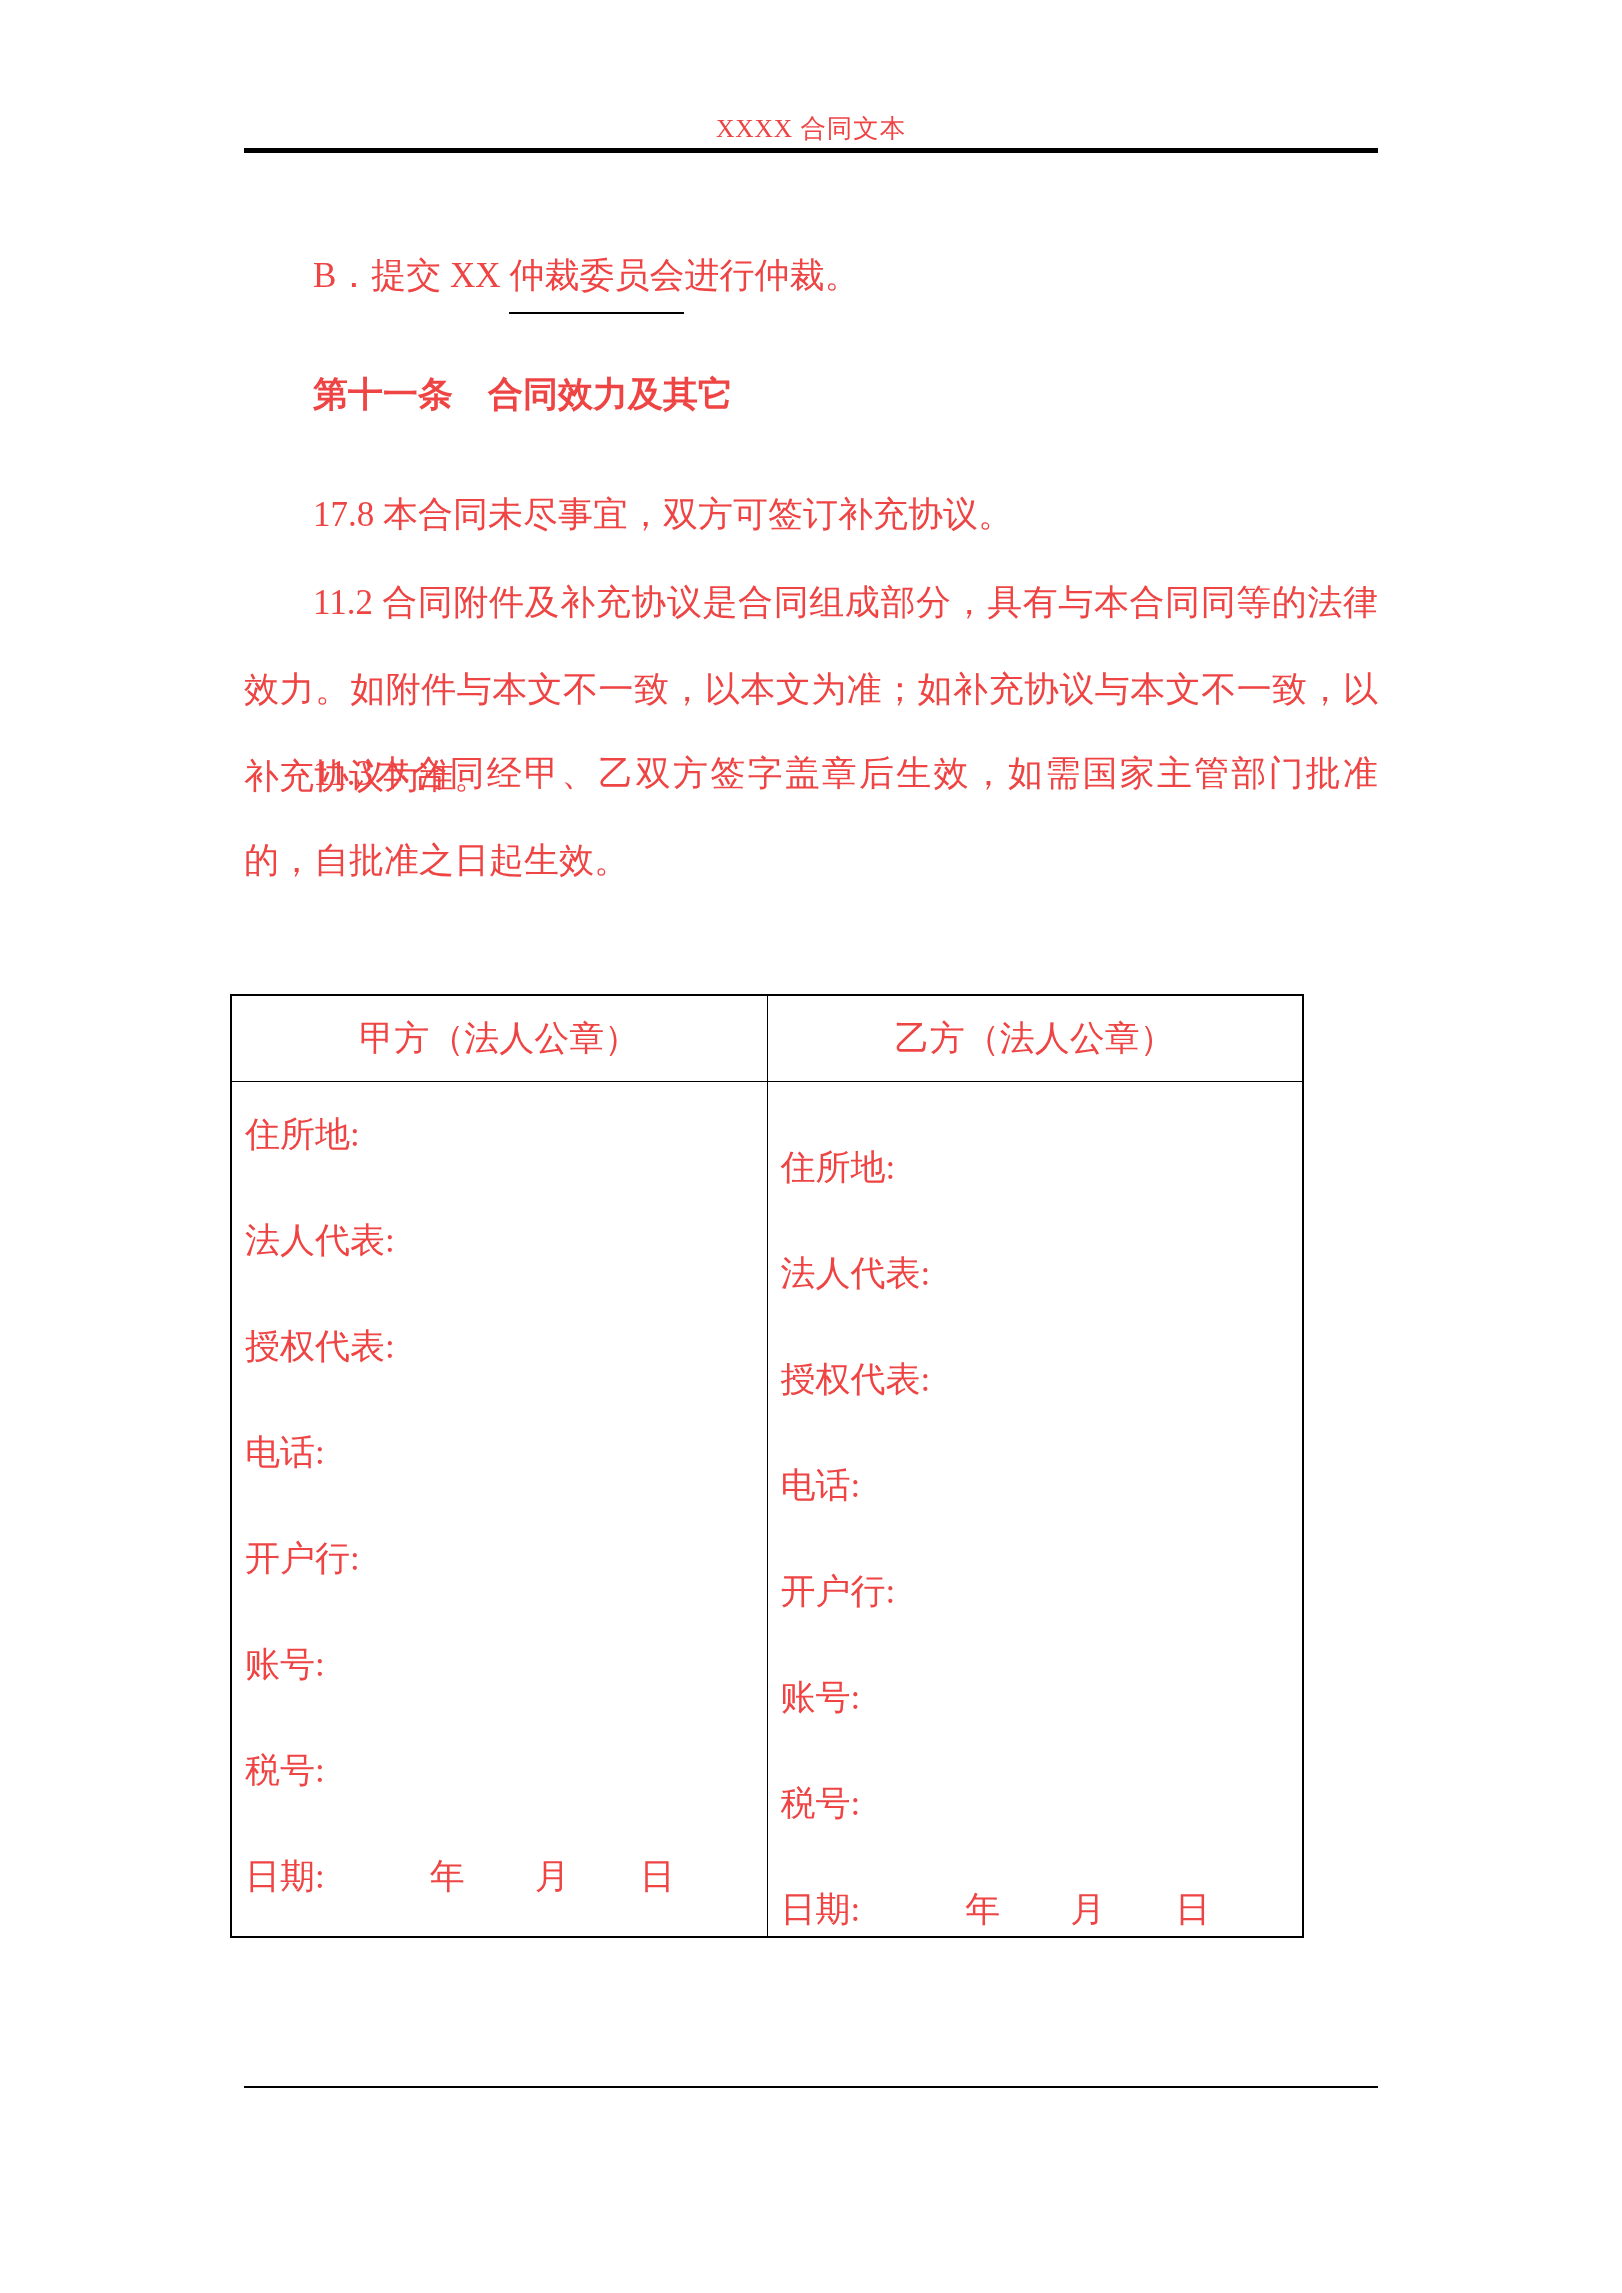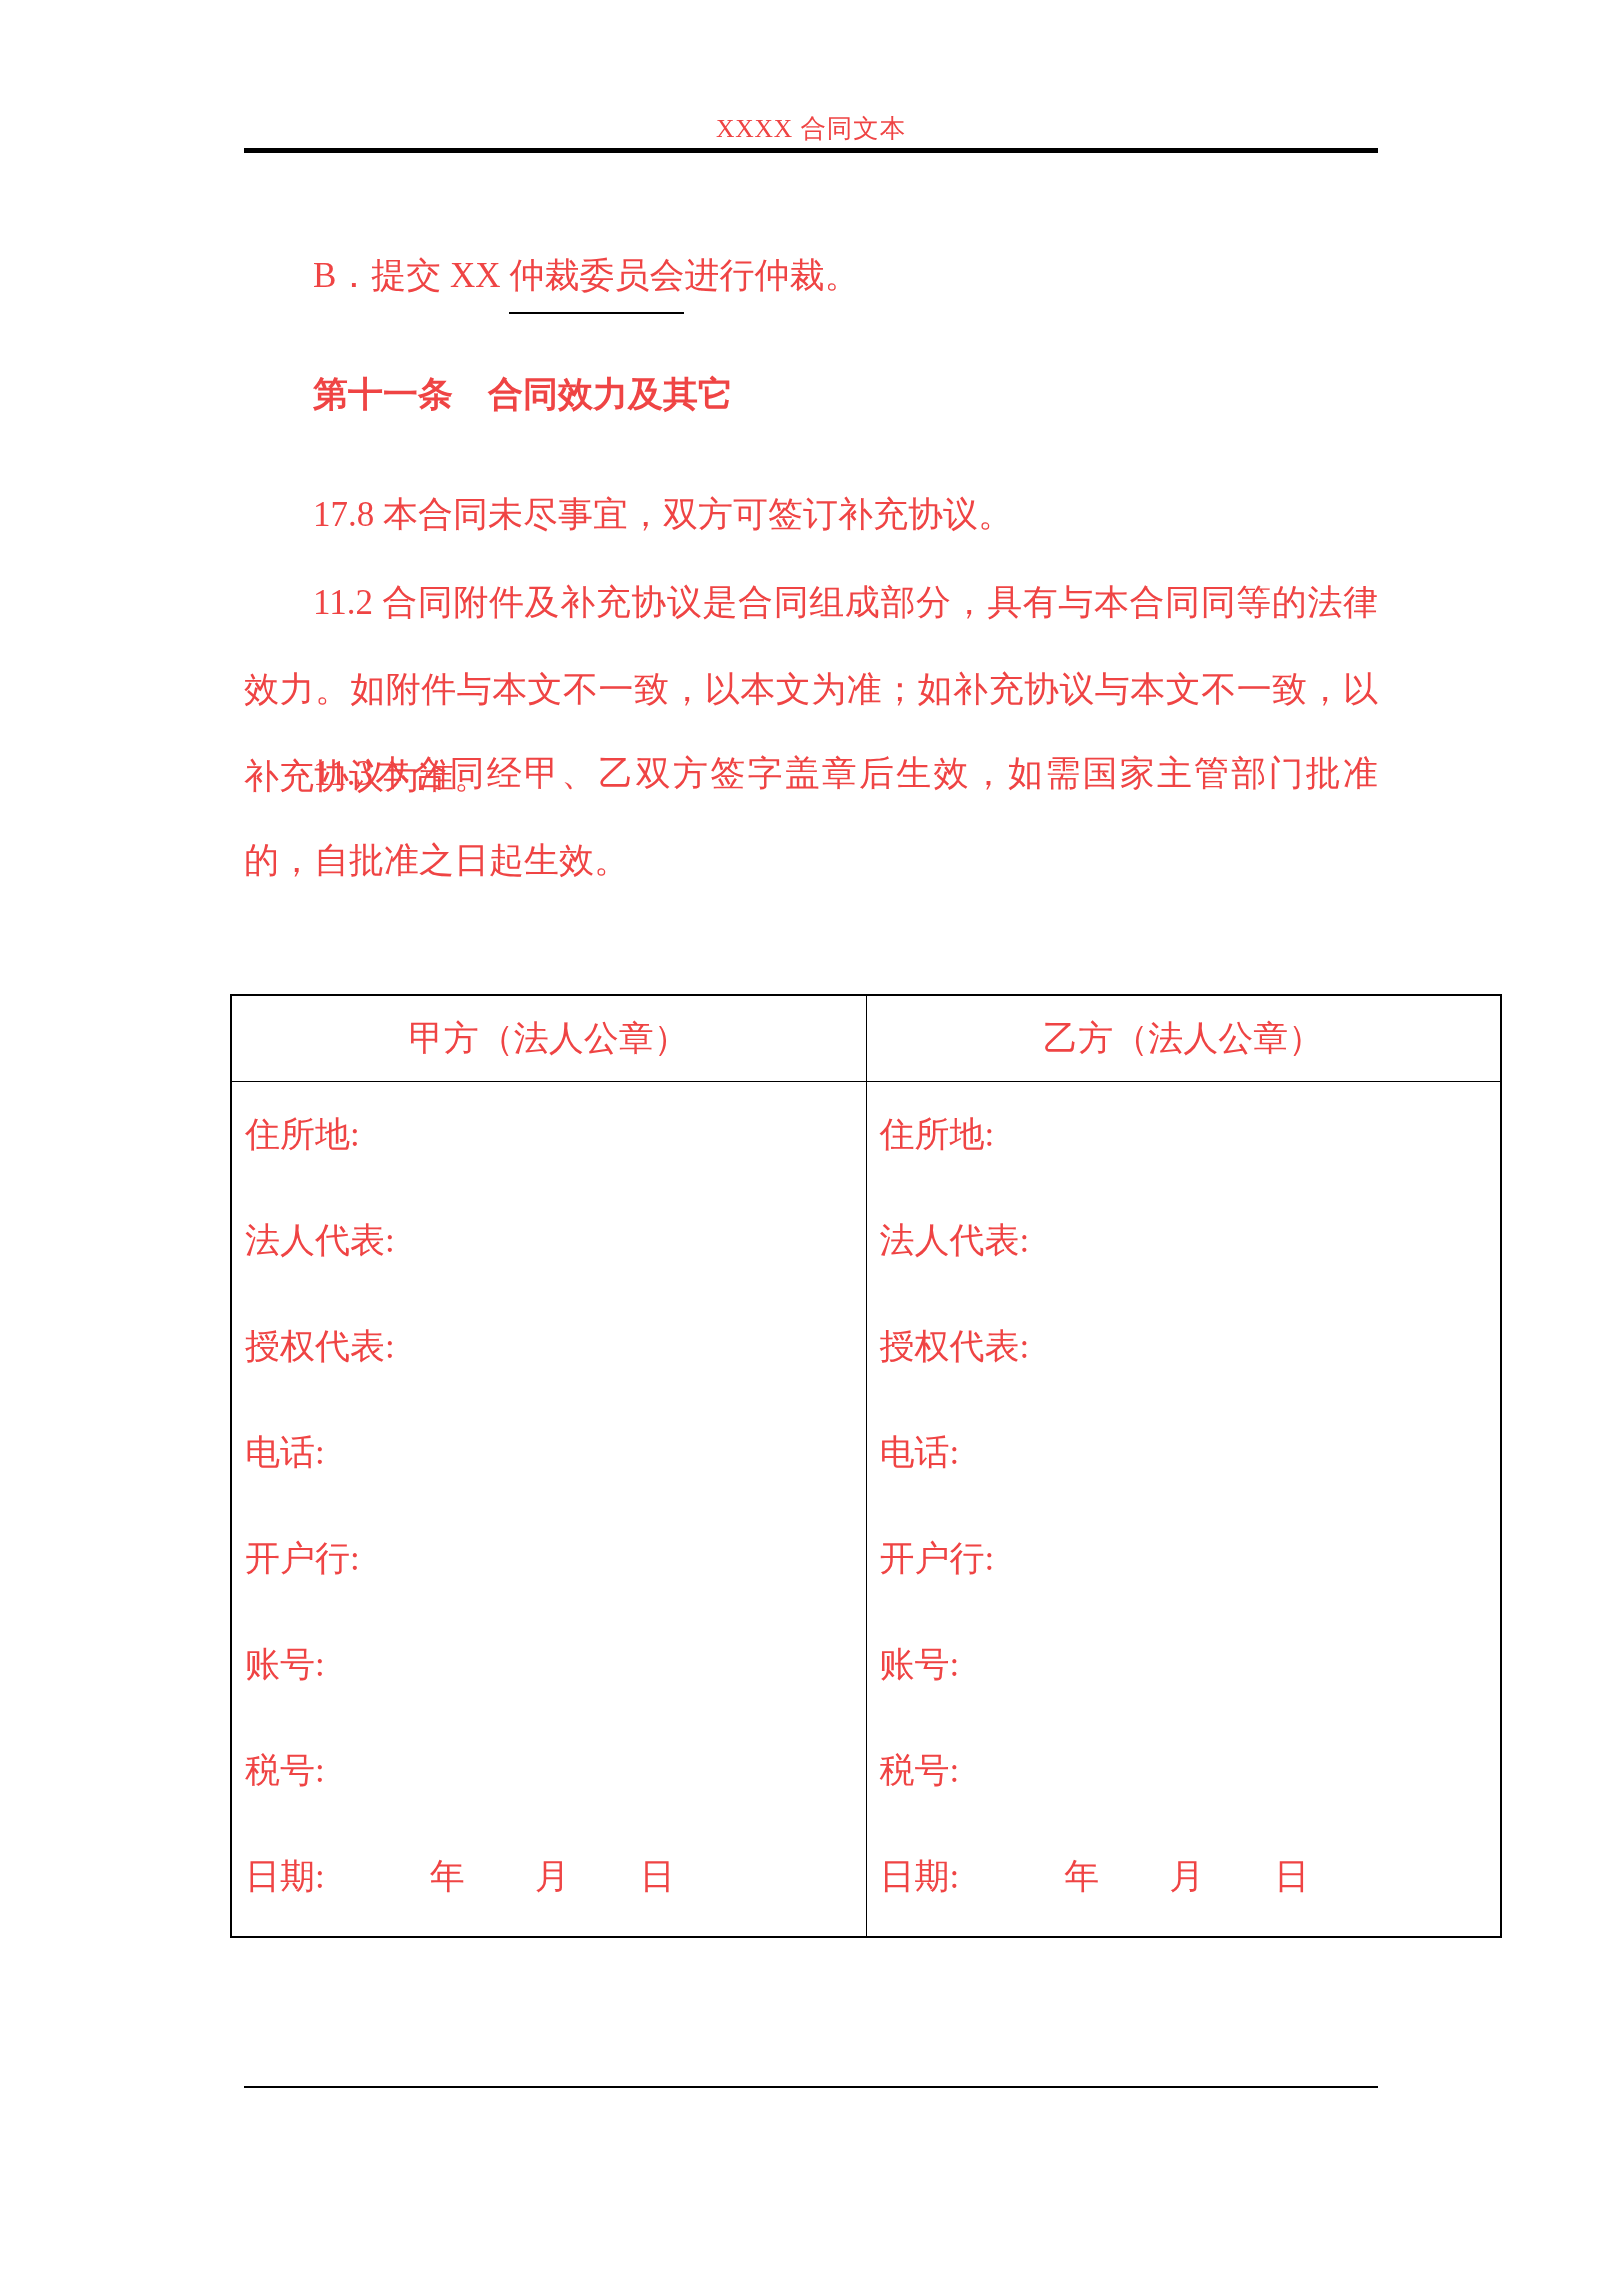--- a/index.html
+++ b/index.html
@@ -47,34 +47,34 @@
     text-align: left;
   }
   .p11-1 { top: 436px; }
   .p11-2 { top: 524px; }
   .p11-3 { top: 695px; }
   .p11-4 { top: 868px; }
 
   .sig-table {
     position: absolute;
     left: 230px; top: 994px;
-    width: 1272px; height: 944px;
+    width: 1074px; height: 944px;
     box-sizing: border-box;
     border: 2.7px solid #000000;
     display: flex;
     background: #ffffff;
     justify-content: space-between;
   }
   .sig-col {
     flex: 1 1 0;
     display: flex;
     flex-direction: column;
     min-width: 0;
   }
-  .sig-col.second { border-left: 1.8px solid #000000; }
+  .sig-col.second { border-left: 1.8px solid #000000; gap: 33px; }
   .sig-header {
     height: 85px;
     line-height: 85px;
     border-bottom: 1.8px solid #000000;
     text-align: center;
     font-size: 35px;
     white-space: nowrap;
   }
   .sig-body {
     flex: 1 1 auto;

